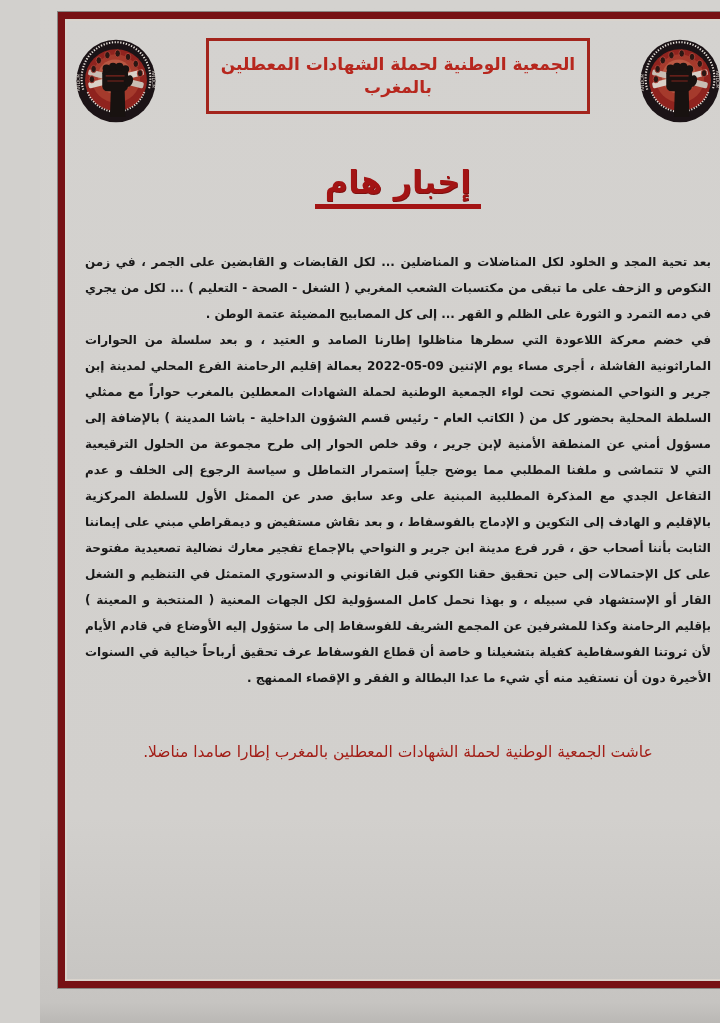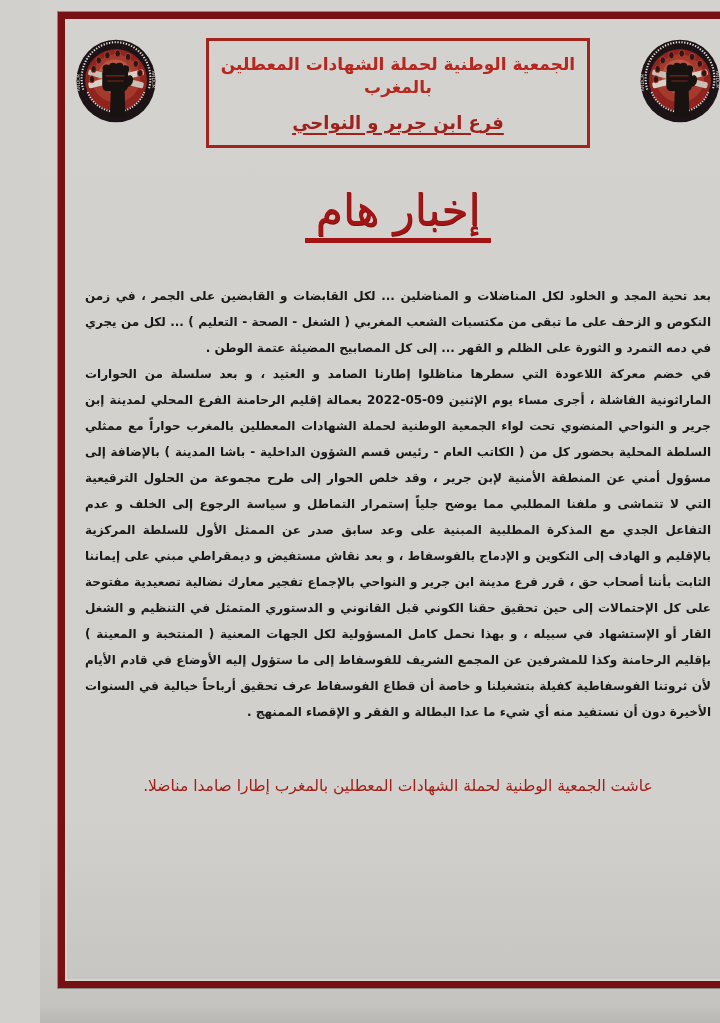--- a/index.html
+++ b/index.html
@@ -65,22 +65,22 @@
   }
   
   .title-wrap {
     text-align: center;
     margin-top: 38px;
   }
   .title-text {
     display: inline-block;
     direction: rtl;
     color: #a31414;
-    font-size: 44px;
-    font-weight: 400;
+    font-size: 32px;
+    font-weight: 700;
     line-height: 1.1;
     border-bottom: 5px solid #a31414;
     padding: 0 10px 4px;
     text-shadow: 0.5px 0.5px 0 #7c1010;
   }
   
   .body-text {
     direction: rtl;
     margin: 40px 18px 0;
     color: #191919;
@@ -160,21 +160,20 @@
   <div class="sheet-border">
     <div class="sheet-inner">
 
       <div class="header-row">
         <svg class="logo" viewBox="0 0 100 100">
           <use href="#andcm-emblem"></use>
         </svg>
 
         <div class="header-box" dir="rtl">
           <div class="org-line">الجمعية الوطنية لحملة الشهادات المعطلين بالمغرب</div>
-          <div class="branch-line">فرع ابن جرير و النواحي</div>
         </div>
 
         <svg class="logo" viewBox="0 0 100 100">
           <use href="#andcm-emblem"></use>
         </svg>
       </div>
 
       <div class="title-wrap">
         <span class="title-text">إخبار هام</span>
       </div>

